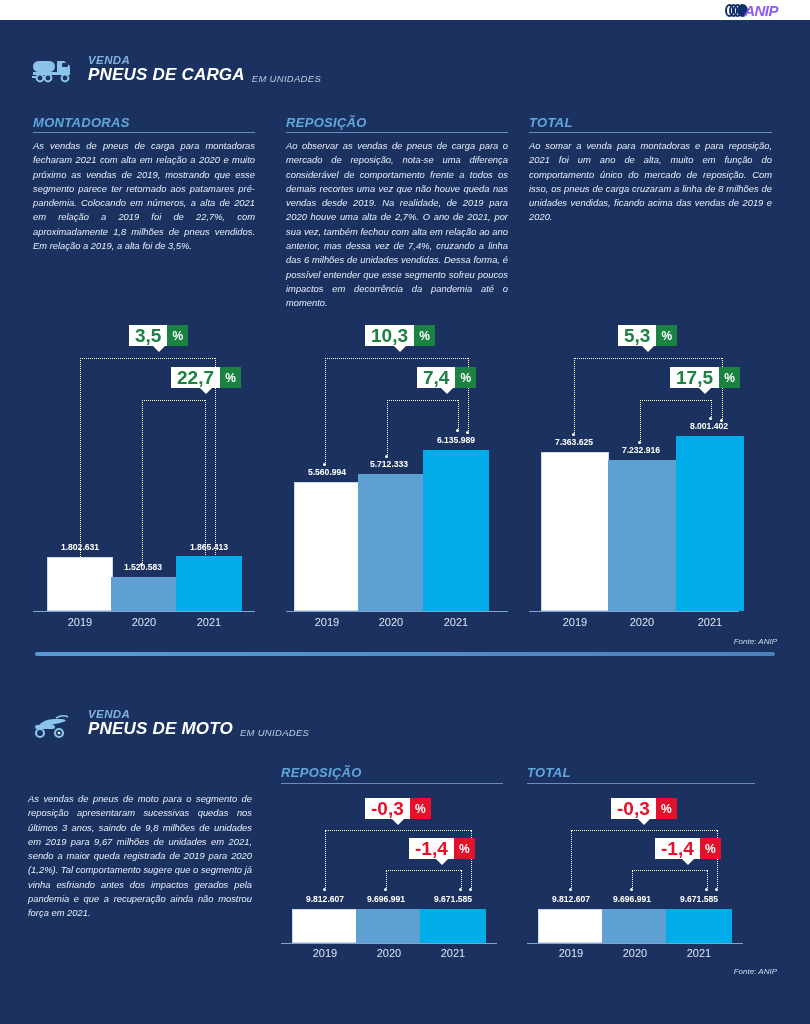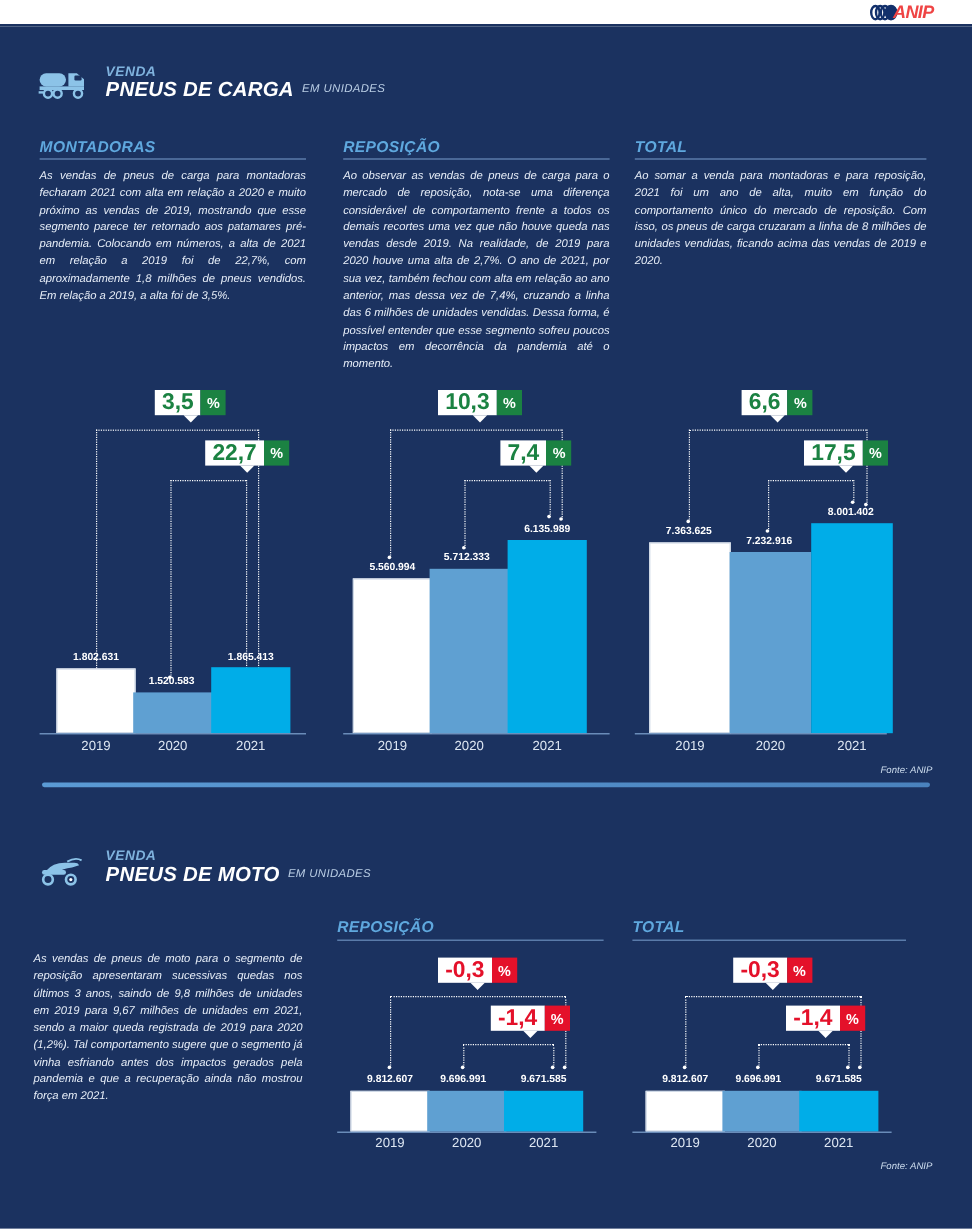--- a/index.html
+++ b/index.html
@@ -17,31 +17,31 @@
     background: #ffffff; border-bottom: 2px solid #1b3260;
   }
   .logo { position: absolute; right: 32px; top: 2px; display: flex; align-items: center; height: 17px; }
   .logo-rings { display: flex; align-items: center; margin-right: 1px; }
   .logo-rings span {
     display: block; width: 9px; height: 13px;
     border: 2px solid #12306b; border-radius: 50%;
     margin-right: -5px;
   }
   .logo-rings span.solid { background: #12306b; width: 11px; height: 13px; border-radius: 50%; }
-  .logo-text { font-size: 15px; font-weight: bold; color: #ef4444; letter-spacing: -0.5px; font-style: italic; }
+  .logo-text { font-size: 15px; font-weight: bold; color: #8b5cf6; letter-spacing: -0.5px; font-style: italic; }
 
   
   .sec-head { position: absolute; display: flex; align-items: center; }
   .sec-head .icon { width: 46px; height: 34px; margin-right: 10px; position: relative; }
   .sec-head .titles { line-height: 1.05; }
   .venda {
     font-size: 11.5px; font-weight: bold; font-style: italic;
     color: #7fb2dd; letter-spacing: 0.4px;
   }
-  .sec-title-row { display: flex; align-items: center; }
+  .sec-title-row { display: flex; align-items: flex-end; }
   .sec-title {
     font-size: 17px; font-weight: bold; font-style: italic;
     color: #ffffff; letter-spacing: 0.2px;
   }
   .sec-sub {
     font-size: 9.5px; font-style: italic; color: #b9cde4;
     margin-left: 7px; letter-spacing: 0.3px;
   }
 
   
@@ -242,21 +242,21 @@
     <div class="bar c" style="left:137px; top:125px; width:66px; height:161px;"></div>
 
     <div class="axis" style="left:0px; top:286px; width:222px;"></div>
     <div class="yearlab" style="left:8px; top:291px; width:66px;">2019</div>
     <div class="yearlab" style="left:72px; top:291px; width:66px;">2020</div>
     <div class="yearlab" style="left:137px; top:291px; width:66px;">2021</div>
   </div>
 
   <div class="chart" style="left:529px; top:325px; width:243px; height:290px;">
     <div class="badge up" style="left:89px; top:0px;">
-      <span class="num">6,6</span>
+      <span class="num">5,3</span>
       <span class="pct">%</span>
       <span class="tail"></span>
     </div>
     <div class="conn-h" style="left:45px; top:33px; width:148px;"></div>
     <div class="conn-v" style="left:45px; top:33px; height:77px;"></div>
     <div class="conn-v" style="left:193px; top:33px; height:63px;"></div>
     <div class="dot" style="left:43px; top:108px;"></div>
     <div class="dot" style="left:191px; top:94px;"></div>
 
     <div class="badge up" style="left:141px; top:42px;">

